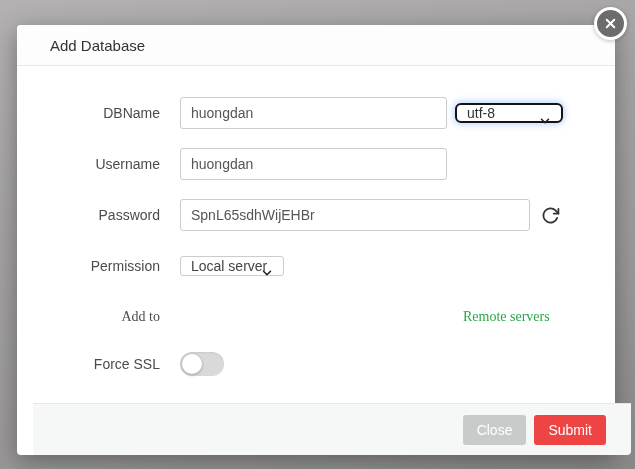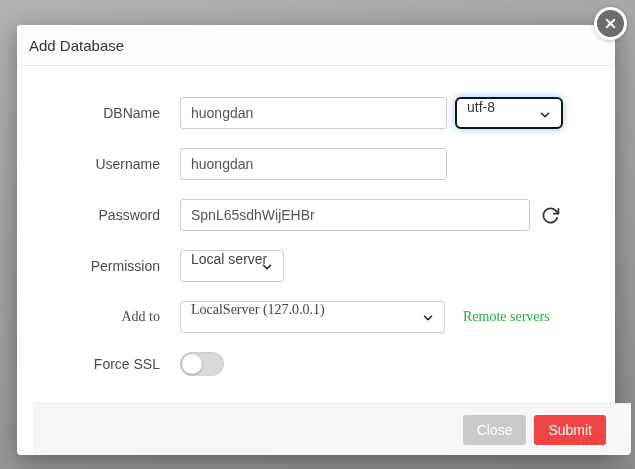--- a/index.html
+++ b/index.html
@@ -11,21 +11,21 @@
   .backdrop {
     position:relative; width:635px; height:469px;
     background: linear-gradient(165deg, #b3b1b1 0%, #a5a3a3 35%, #9a9898 70%, #8a8888 100%);
   }
   .modal {
     position:absolute; left:17px; top:25px; width:598px; height:430px;
     background:#ffffff; border-radius:4px;
     box-shadow: 0 6px 24px rgba(0,0,0,0.35);
   }
   .modal-header {
-    height:41px; display:flex; align-items:center; padding-left:12px;
+    height:41px; display:flex; align-items:center; padding-left:33px;
     background:#fdfdfd; border-bottom:1px solid #e8e8e8;
     border-radius:4px 4px 0 0;
   }
   .modal-title { font-size:15px; color:#333; }
   .close-btn {
     position:absolute; left:577px; top:-18px; width:33px; height:33px;
     background:#6d6c6c; border:3px solid #ffffff; border-radius:50%;
     cursor:pointer; box-shadow:0 1px 4px rgba(0,0,0,0.25);
     display:flex; align-items:center; justify-content:center;
   }
@@ -36,23 +36,23 @@
     font-size:14px; color:#4b4b4b;
   }
   .text-input {
     position:absolute; left:163px; height:32px;
     border:1px solid #ccc; border-radius:3px; padding:0 10px;
     font-size:14px; color:#555; font-family:inherit; background:#fff; outline:none;
   }
   .w-dbname { width:267px; }
   .w-password { width:350px; }
   .select-box {
-    position:absolute; height:32px; background:#fff;
+    position:absolute; height:20px; background:#fff;
     border:1px solid #ccc; border-radius:3px;
-    display:flex; padding:0 48px 0 10px;
+    display:flex; align-items:center; padding:0 48px 0 10px;
     font-size:14px; color:#444; cursor:pointer; white-space:nowrap;
   }
   .select-box .chev { position:absolute; right:9px; top:9px; }
   .charset-select {
     left:438px; width:108px; border:2px solid #141414; border-radius:6px;
     box-shadow: 0 0 7px 1px rgba(110,170,255,0.55); color:#333;
   }
   .permission-select { left:163px; width:104px; }
   .addto-select { left:163px; width:265px; }
   .refresh-btn {
@@ -150,28 +150,20 @@
           <span class="chev">
             <svg width="14" height="14" viewBox="0 0 24 24" fill="none" stroke="#222" stroke-width="2.6" stroke-linecap="round" stroke-linejoin="round">
               <polyline points="6 9 12 15 18 9"></polyline>
             </svg>
           </span>
         </div>
       </div>
 
       <div class="row r5">
         <span class="field-label">Add to</span>
-        <div class="select-box addto-select">
-          <span>LocalServer (127.0.0.1)</span>
-          <span class="chev">
-            <svg width="14" height="14" viewBox="0 0 24 24" fill="none" stroke="#222" stroke-width="2.6" stroke-linecap="round" stroke-linejoin="round">
-              <polyline points="6 9 12 15 18 9"></polyline>
-            </svg>
-          </span>
-        </div>
         <a class="remote-link">Remote servers</a>
       </div>
 
       <div class="row r6">
         <span class="field-label">Force SSL</span>
         <div class="toggle">
           <div class="toggle-knob"></div>
         </div>
       </div>
 

